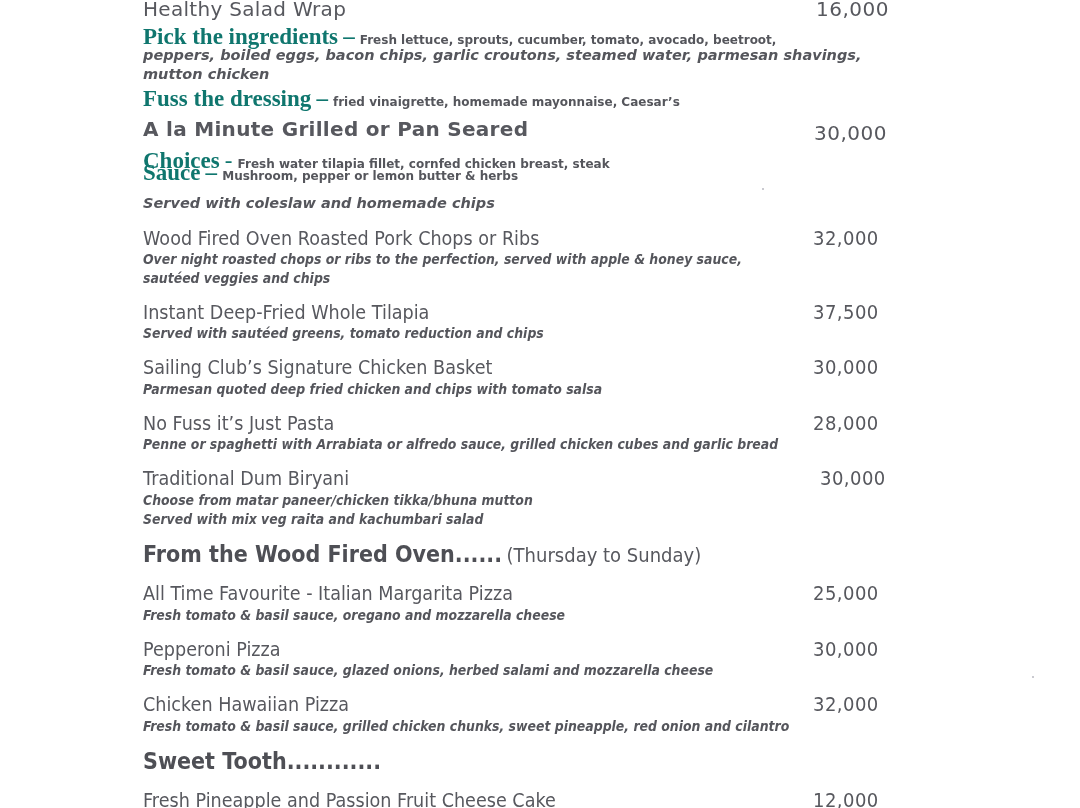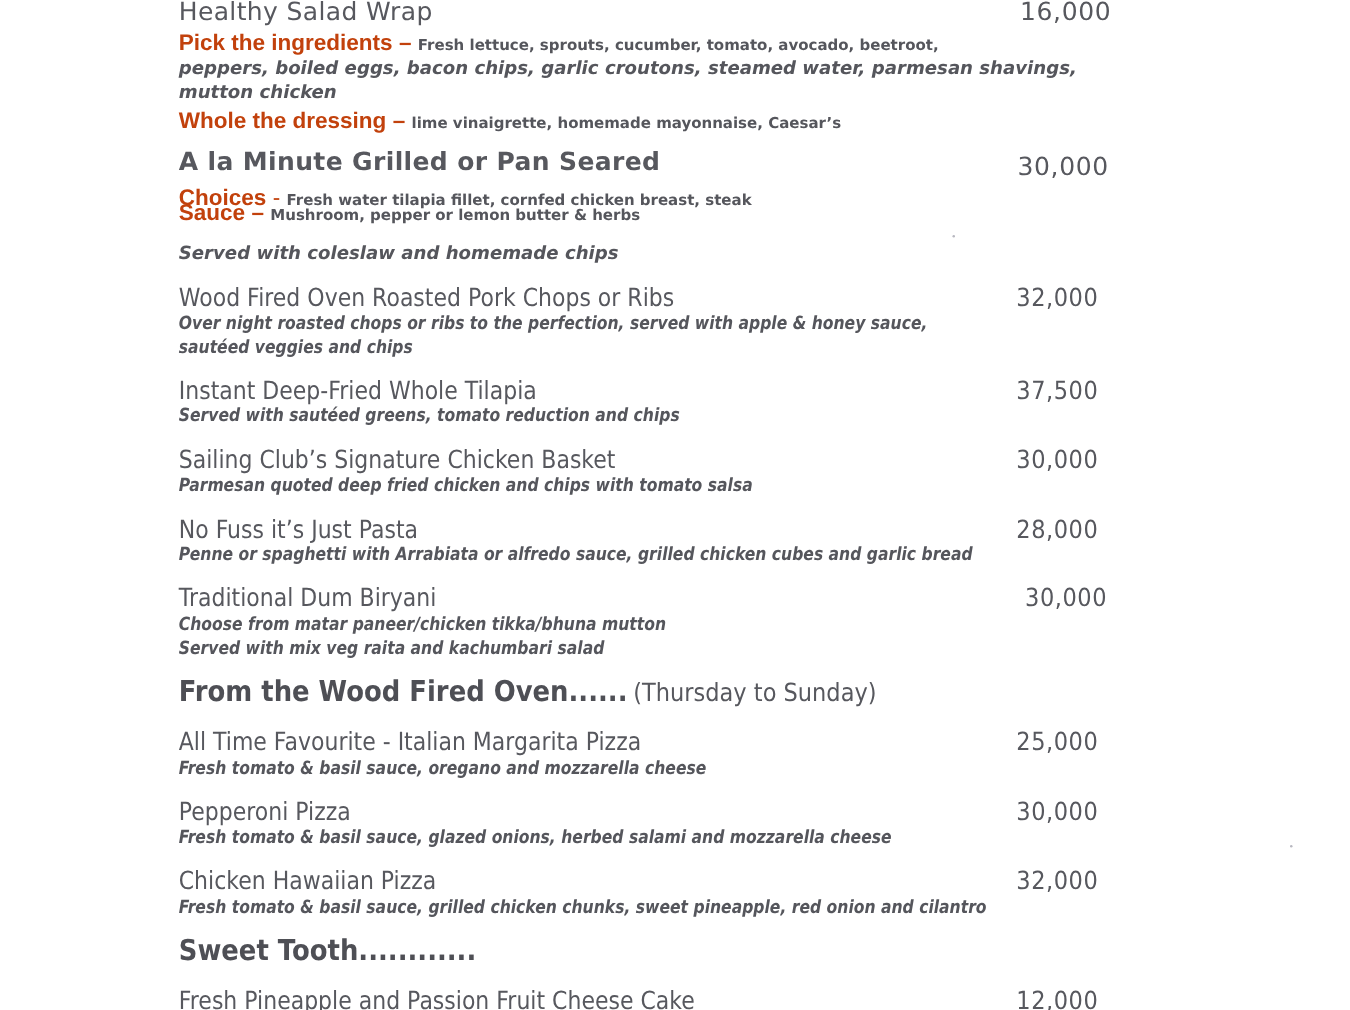--- a/index.html
+++ b/index.html
@@ -22,22 +22,22 @@
     font-size: 20px; color: #57585e; letter-spacing: 0.5px;
   }
   .price.cond { transform: scaleX(0.9); transform-origin: left center; }
   .desc {
     font-family: "DejaVu Sans", sans-serif;
     font-size: 14.5px; font-style: italic; font-weight: bold;
     color: #55565c; line-height: 19px;
   }
   .desc.cond { transform: scaleX(0.86); transform-origin: left center; }
   .label-b {
-    font-family: Liberation Sans, sans-serif;
-    font-weight: bold; font-size: 18px; color: #c2410c;
+    font-family: Liberation Serif, serif;
+    font-weight: bold; font-size: 23px; color: #0f766e;
   }
   .section {
     font-family: "DejaVu Sans", sans-serif;
     font-weight: bold; font-size: 23px; color: #4e4f55;
   }
   .section-note {
     font-family: "DejaVu Sans", sans-serif;
     font-size: 20px; color: #57585e; font-weight: normal;
   }
   .inline-desc {
@@ -52,23 +52,23 @@
 <div class="abs name" style="left:143px; top:-3px;">Healthy Salad Wrap</div>
 <div class="abs price" style="left:816px; top:-3px;">16,000</div>
 <div class="abs" style="left:143px; top:24px;">
   <span class="label-b">Pick the ingredients</span>
   <span class="label-b">–</span>
   <span class="inline-desc">Fresh lettuce, sprouts, cucumber, tomato, avocado, beetroot,</span>
 </div>
 <div class="abs desc" style="left:143px; top:46px;">peppers, boiled eggs, bacon chips, garlic croutons, steamed water, parmesan shavings,</div>
 <div class="abs desc" style="left:143px; top:65px;">mutton chicken</div>
 <div class="abs" style="left:143px; top:86px;">
-  <span class="label-b">Whole the dressing</span>
+  <span class="label-b">Fuss the dressing</span>
   <span class="label-b">–</span>
-  <span class="inline-desc">lime vinaigrette, homemade mayonnaise, Caesar’s</span>
+  <span class="inline-desc">fried vinaigrette, homemade mayonnaise, Caesar’s</span>
 </div>
 
 <div class="abs name" style="left:143px; top:117px;font-weight:bold;">A la Minute Grilled or Pan Seared</div>
 <div class="abs price" style="left:814px; top:121px;">30,000</div>
 <div class="abs" style="left:143px; top:148px;">
   <span class="label-b">Choices</span>
   <span class="label-b" style="font-weight:normal">-</span>
   <span class="inline-desc">Fresh water tilapia fillet, cornfed chicken breast, steak</span>
 </div>
 <div class="abs" style="left:143px; top:160px;">

